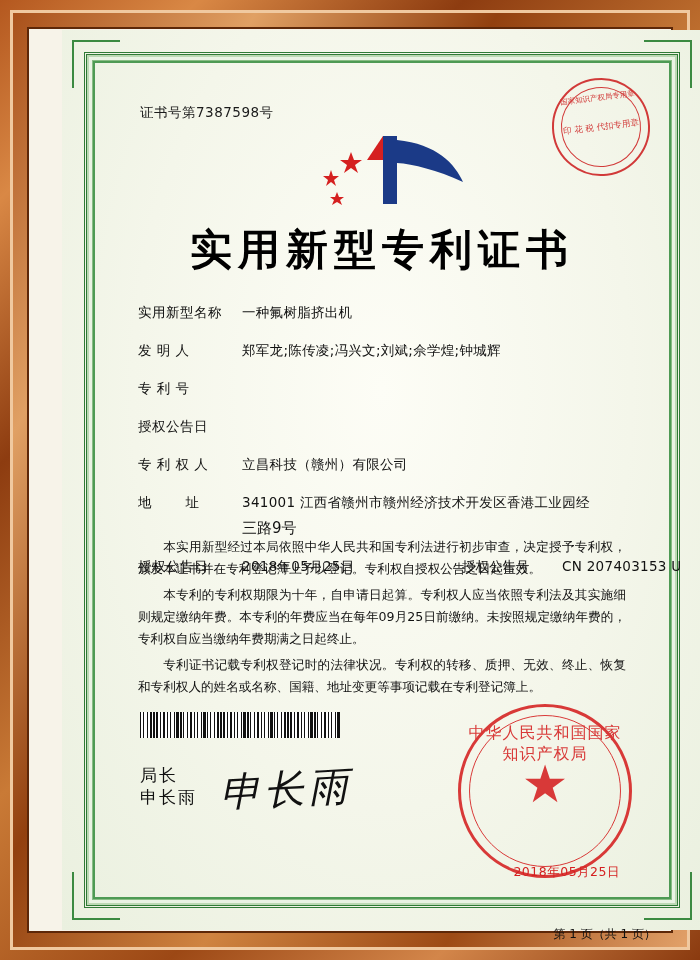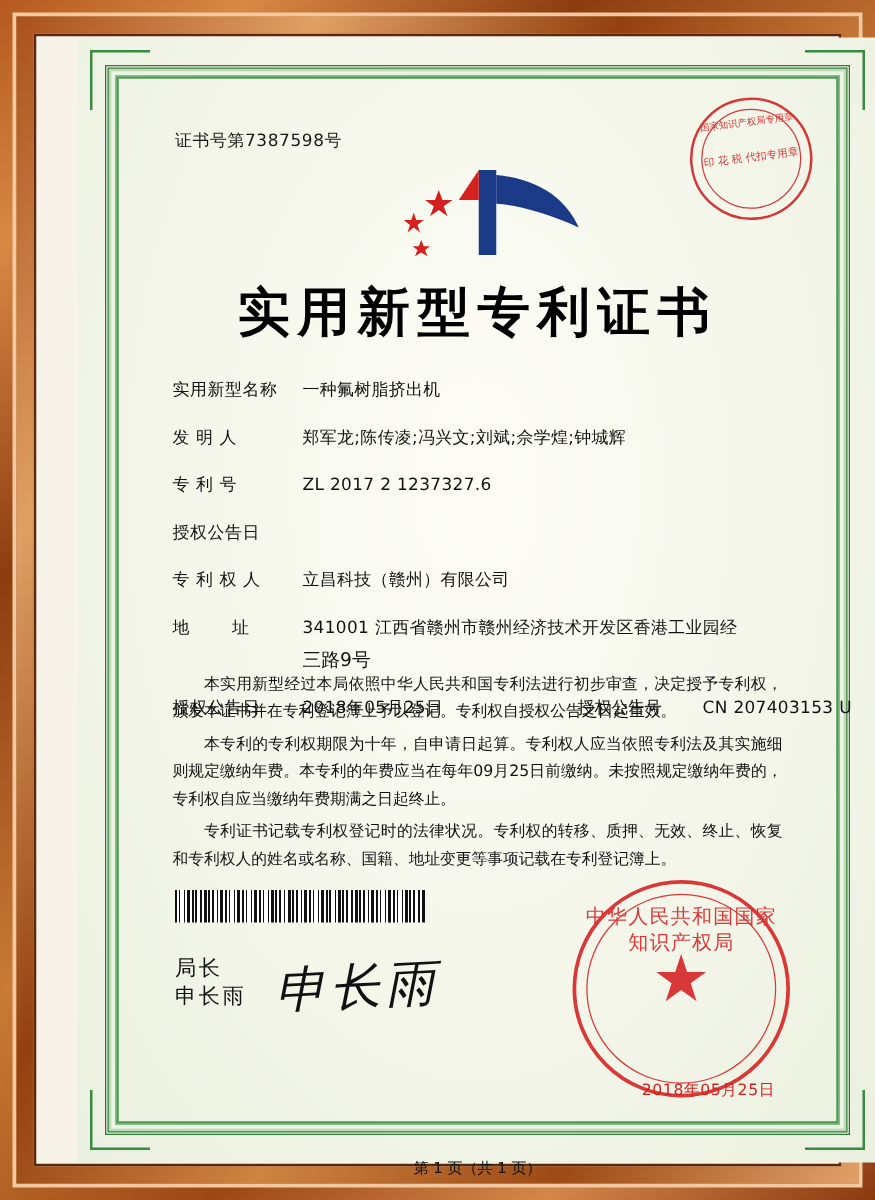--- a/index.html
+++ b/index.html
@@ -271,21 +271,21 @@
     top: 790px;
     color: #d52020;
     font-size: 12.5px;
     letter-spacing: .5px;
   }
 
   .page-footer {
     position: absolute;
     left: 0; right: 0;
     top: 852px;
-    text-align: center;
+    text-align: right;
     font-size: 12px;
     color: #111;
   }
 </style>
 </head>
 <body>
 
 <div class="frame-outer">
   <div class="frame-bevel"></div>
   <div class="frame-inner-line"></div>
@@ -329,21 +329,20 @@
           <div class="field-value">一种氟树脂挤出机</div>
         </div>
 
         <div class="field-row">
           <div class="field-label">发 明 人</div>
           <div class="field-value">郑军龙;陈传凌;冯兴文;刘斌;佘学煌;钟城辉</div>
         </div>
 
         <div class="field-row">
           <div class="field-label">专 利 号</div>
-          <div class="field-value">ZL 2017 2 1237327.6</div>
         </div>
 
         <div class="field-row">
           <div class="field-label">授权公告日</div>
         </div>
 
         <div class="field-row">
           <div class="field-label">专 利 权 人</div>
           <div class="field-value">立昌科技（赣州）有限公司</div>
         </div>

